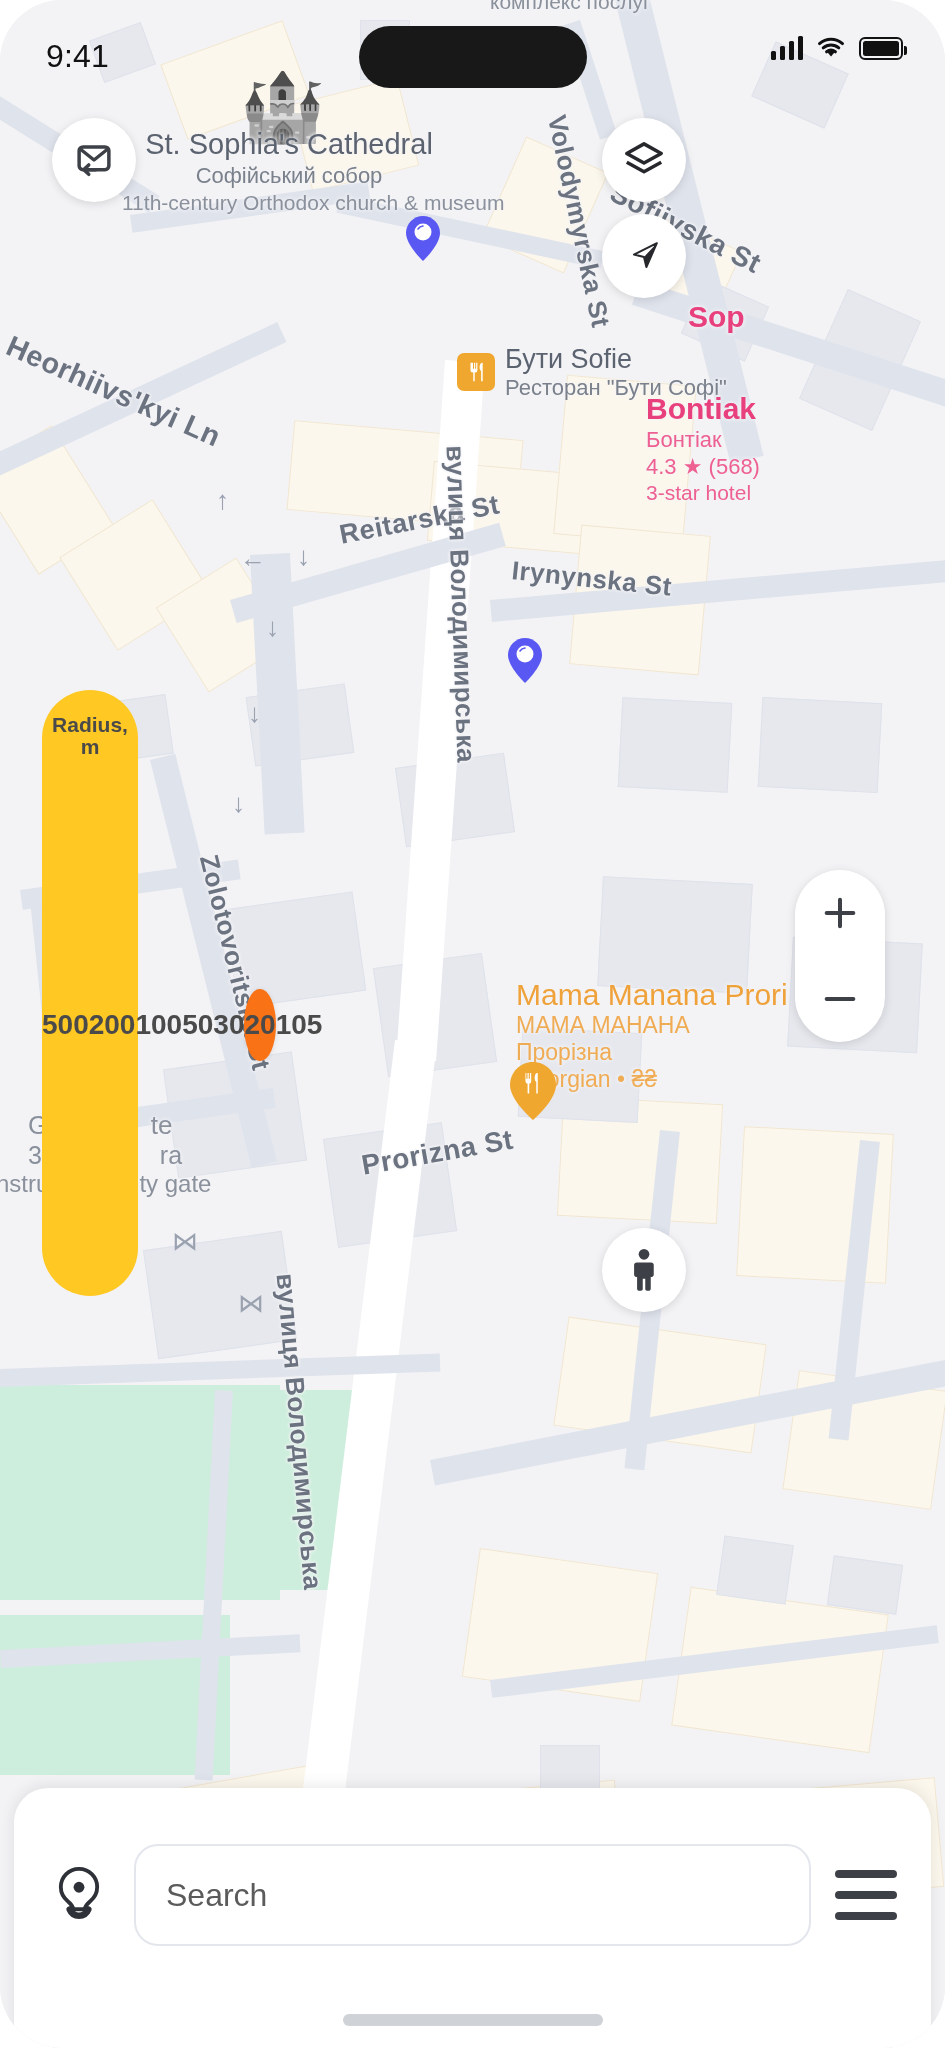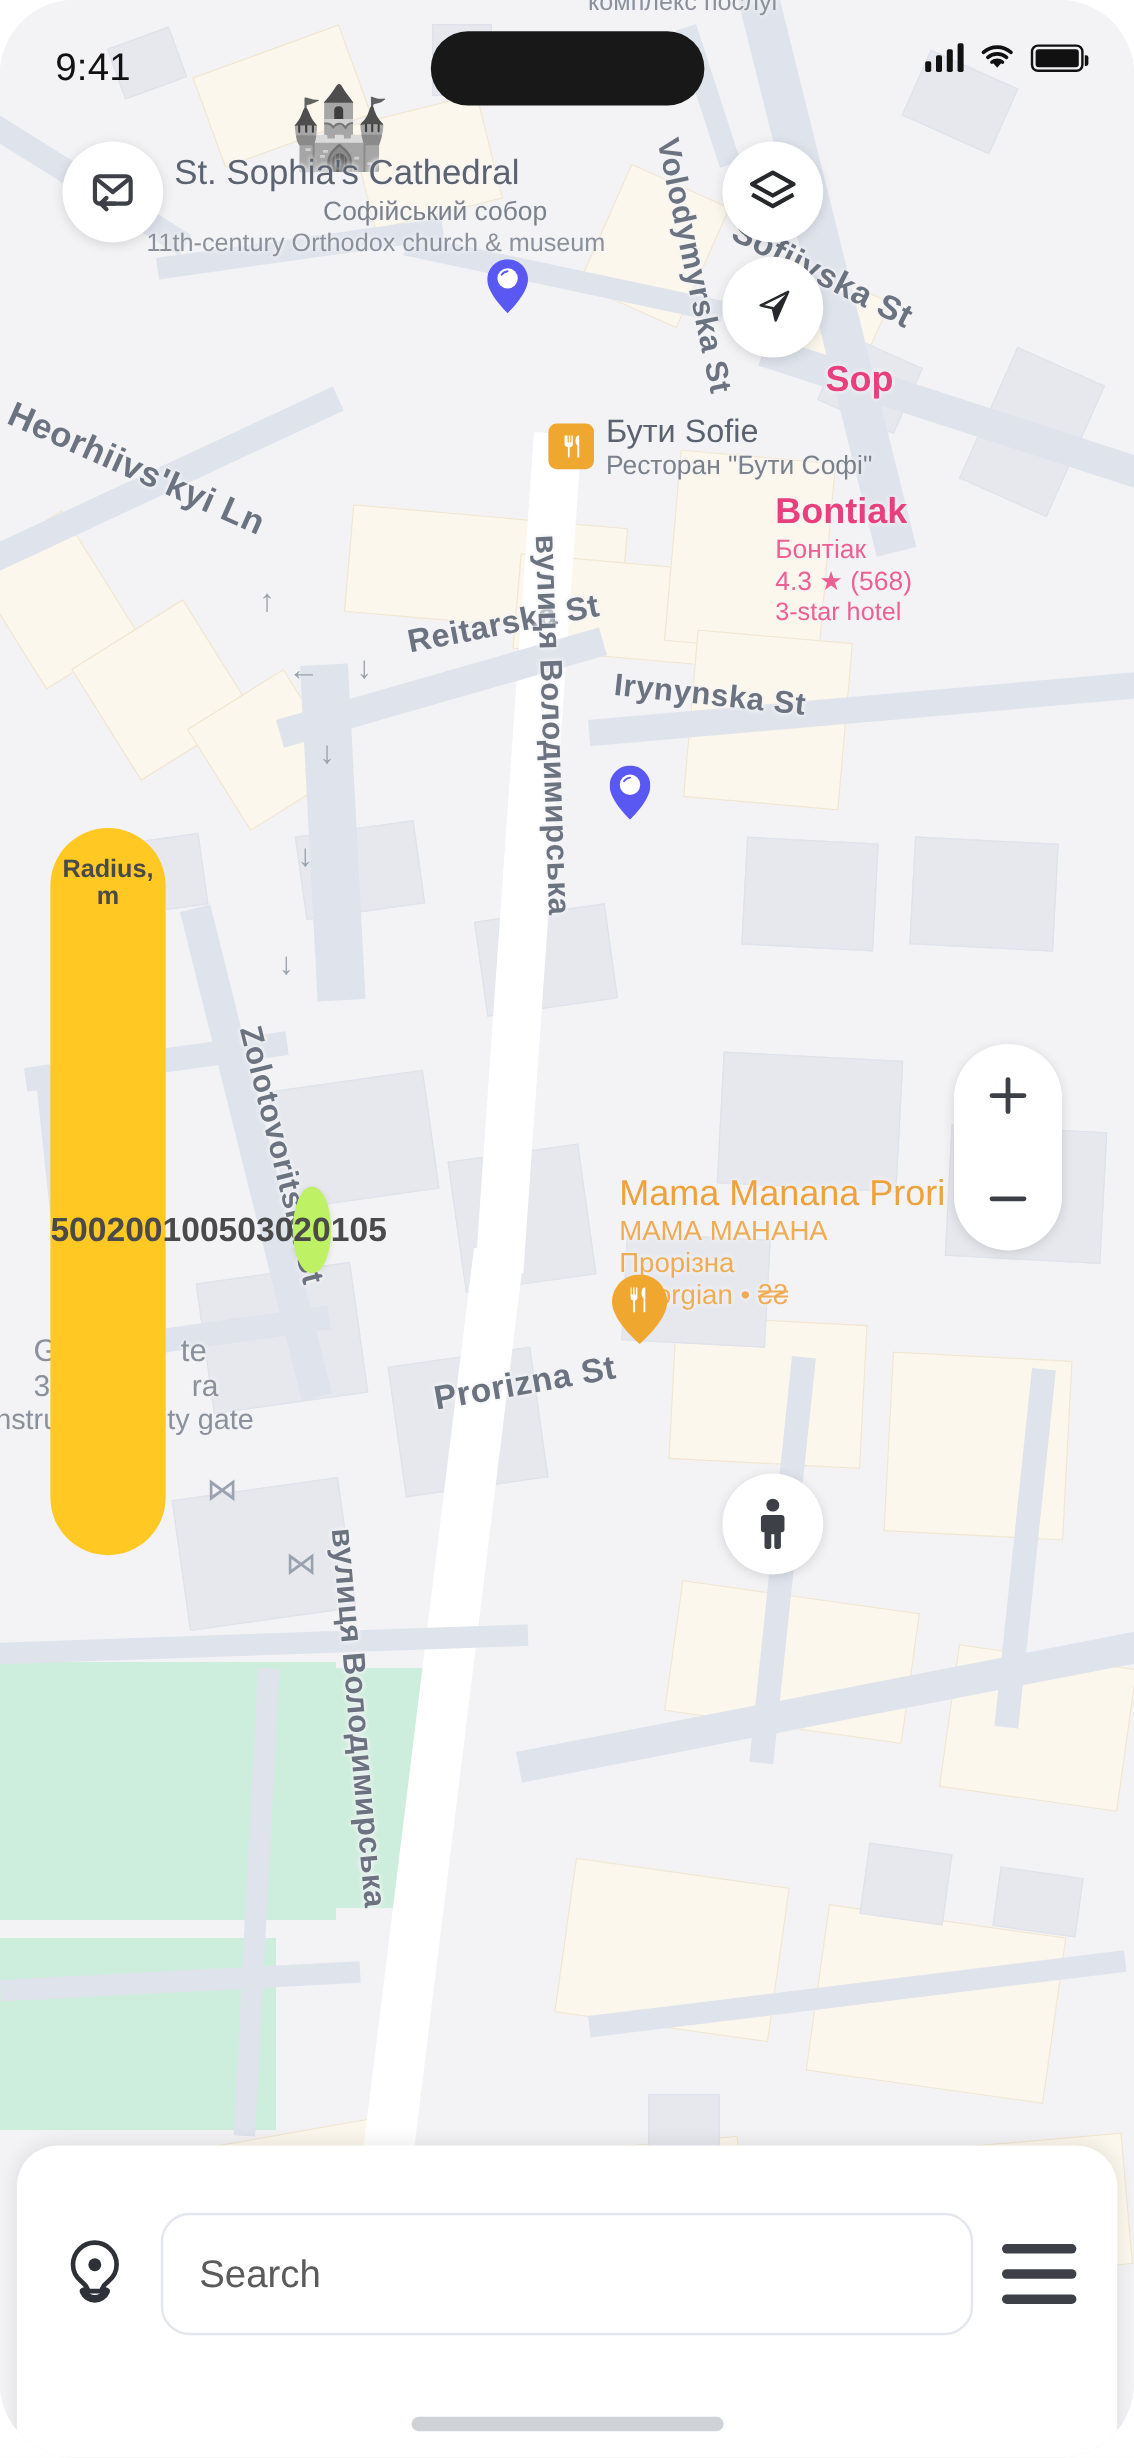--- a/index.html
+++ b/index.html
@@ -186,21 +186,21 @@
     align-items: center; justify-content: space-between;
     padding: 26px 0 30px;
   }
   .rstep {
     width: 72px; height: 58px;
     display:flex; align-items:center; justify-content:center;
     font-size: 28px; font-weight: bold; color: #4a4a4a;
     position: relative;
   }
   .rstep.active {
-    background: #bef264;
+    background: #f97316;
     border-radius: 50%;
     width: 72px; height: 72px;
     box-shadow: 0 1px 5px rgba(0,0,0,.1);
   }
 
   
   #bottom-bar {
     position: absolute; left: 14px; right: 14px; bottom: 0;
     height: 260px;
     background: #fff;
@@ -349,21 +349,21 @@
     <div class="street-label" style="left:362px;top:1150px;font-size:28px;transform:rotate(-10deg);">Prorizna St</div>
     <div class="street-label" style="left:285px;top:1258px;font-size:26px;transform:rotate(85deg);">вулиця Володимирська</div>
 
     <div class="poi" style="left:490px;top:-10px;">
       <div class="poi-desc">комплекс послуг</div>
     </div>
 
     <div class="cathedral-icon" style="left:240px;top:72px;">🏰</div>
     <div class="poi" style="left:122px;top:128px;text-align:center;width:334px;">
       <div class="poi-title" style="font-size:29px;">St. Sophia's Cathedral</div>
-      <div class="poi-sub" style="margin-top:2px;text-align:right;">Софійський собор</div>
+      <div class="poi-sub" style="margin-top:2px;">Софійський собор</div>
       <div class="poi-desc" style="margin-top:2px;">11th-century Orthodox church &amp; museum</div>
     </div>
 
     <div class="blue-pin" style="left:406px;top:216px;">
       <svg viewBox="0 0 34 45" width="34" height="45" aria-hidden="true">
         <path d="M17 0C7.6 0 0 7.6 0 17c0 12 17 28 17 28s17-16 17-28C34 7.6 26.4 0 17 0z" fill="#5a58f2"></path>
         <circle cx="17" cy="16" r="8.5" fill="#ffffff"></circle>
         <path d="M12 13a7 7 0 015-3" stroke="#5a58f2" stroke-width="1.6" fill="none" stroke-linecap="round"></path>
       </svg>
     </div>
@@ -384,21 +384,21 @@
     </div>
     <div class="poi" style="left:505px;top:344px;">
       <div class="poi-title">Бути Sofie</div>
       <div class="poi-sub">Ресторан "Бути Софі"</div>
     </div>
 
     <div class="poi pink" style="left:688px;top:300px;">
       <div class="poi-title" style="font-size:30px;">Sop</div>
     </div>
 
-    <div class="poi pink" style="left:646px;top:410px;">
+    <div class="poi pink" style="left:646px;top:392px;">
       <div class="poi-title" style="font-size:30px;">Bontiak</div>
       <div class="poi-sub" style="margin-top:1px;">Бонтіак</div>
       <div class="poi-sub" style="margin-top:1px;text-align:center;">
         <span>4.3</span>
         <span>★</span>
         <span>(568)</span>
       </div>
       <div class="poi-desc" style="color:#ee5f92;margin-top:1px;">3-star hotel</div>
     </div>
 

